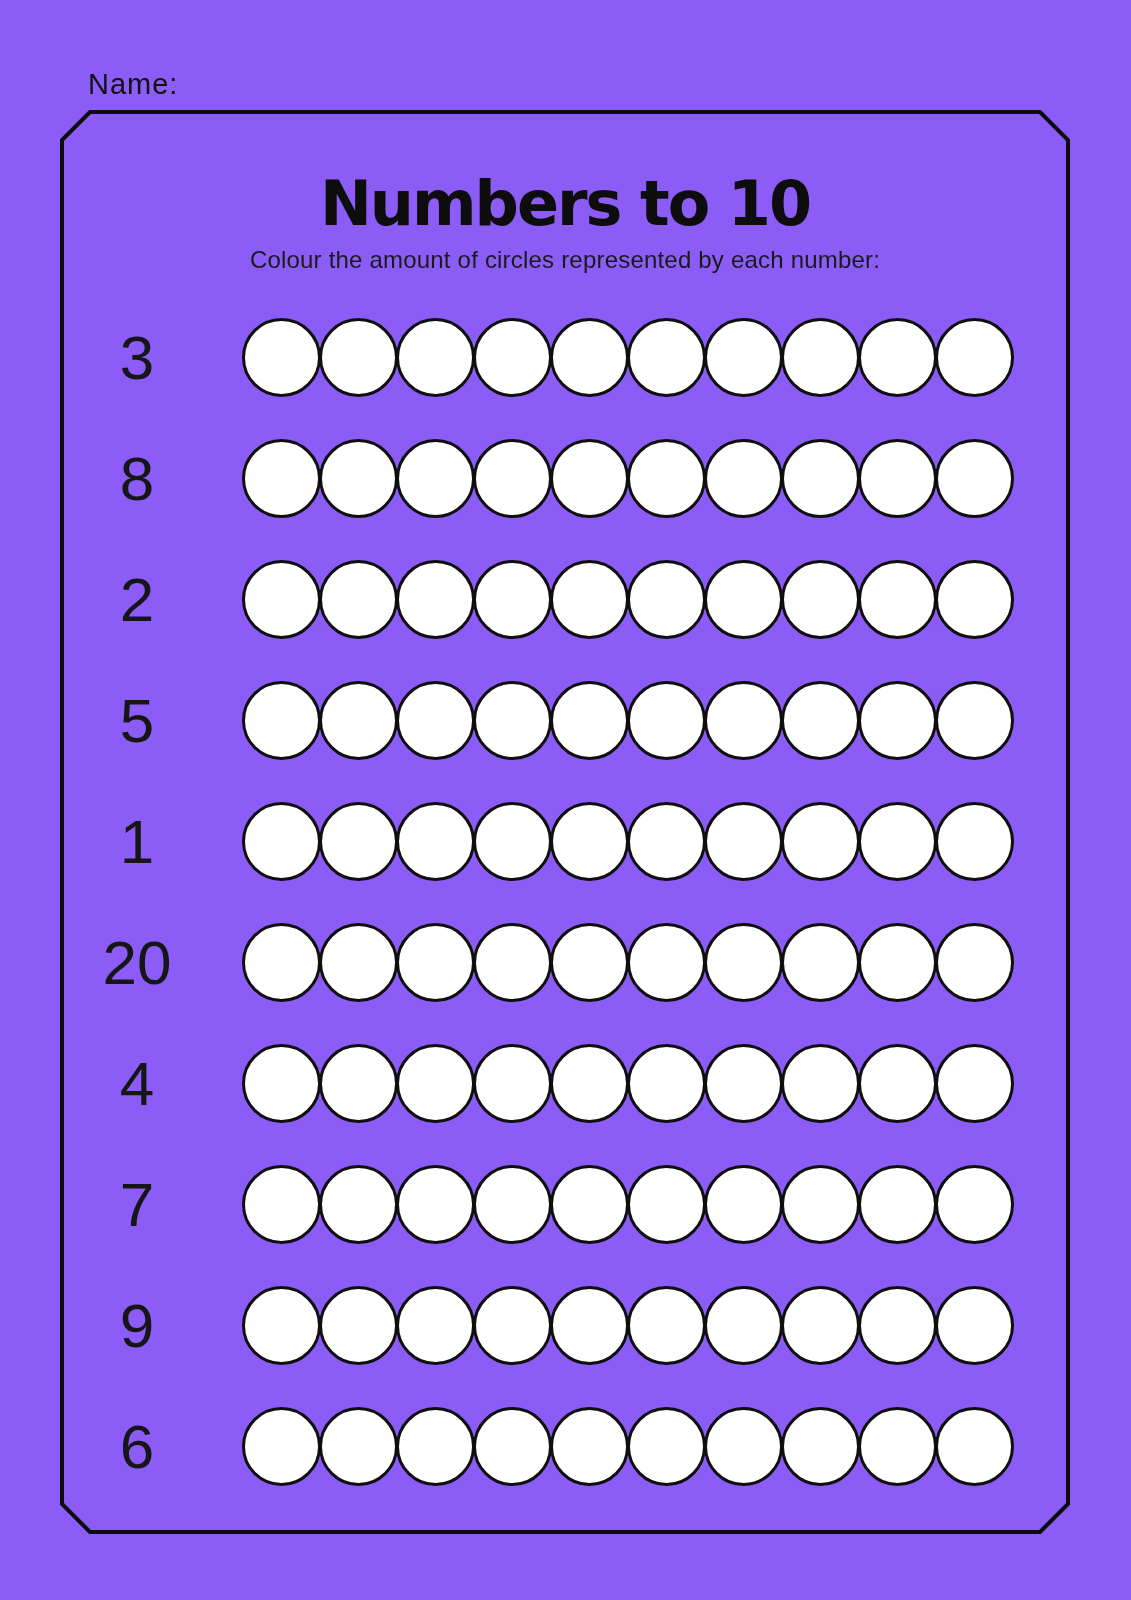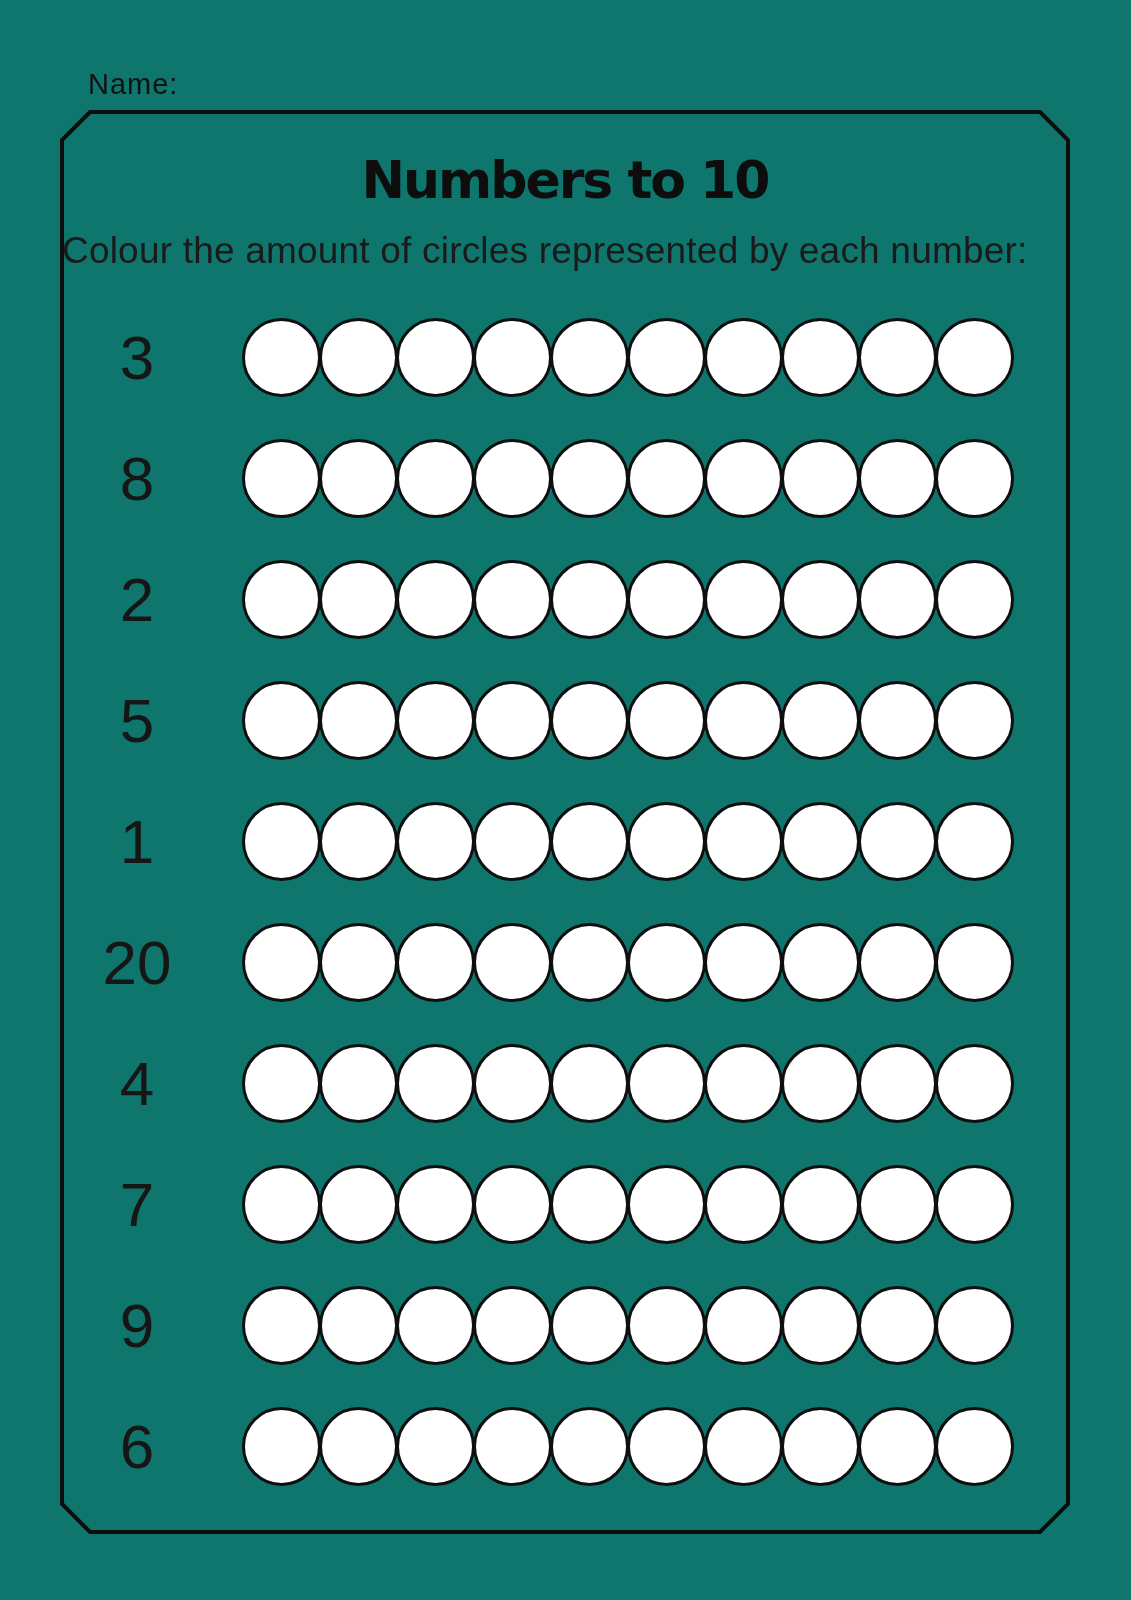--- a/index.html
+++ b/index.html
@@ -6,21 +6,21 @@
     margin: 0;
     padding: 0;
     background: #ffffff;
     font-family: "Liberation Sans", sans-serif;
     color: #111111;
   }
   .page {
     position: relative;
     width: 1131px;
     height: 1600px;
-    background: #0f766e;
+    background: #8b5cf6;
     overflow: hidden;
   }
   .name-label {
     position: absolute;
     left: 88px;
     top: 68px;
     font-size: 29px;
     font-weight: 400;
     letter-spacing: 1px;
     color: #111111;
@@ -29,36 +29,36 @@
     position: absolute;
     left: 0;
     top: 0;
     width: 1131px;
     height: 1600px;
     pointer-events: none;
   }
   .title {
     position: absolute;
     left: 62px;
-    top: 150px;
+    top: 167px;
     width: 1006px;
     text-align: center;
     font-family: "DejaVu Sans", "Liberation Sans", sans-serif;
-    font-size: 52px;
+    font-size: 62px;
     font-weight: 800;
     letter-spacing: -2px;
     color: #0d0d0d;
   }
   .instruction {
     position: absolute;
     left: 62px;
-    top: 230px;
+    top: 246px;
     width: 1006px;
-    text-align: left;
-    font-size: 37px;
+    text-align: center;
+    font-size: 24px;
     font-weight: 400;
     letter-spacing: 0.2px;
     color: #1a1a1a;
   }
   .rows {
     position: absolute;
     left: 62px;
     top: 297px;
     width: 1006px;
   }

